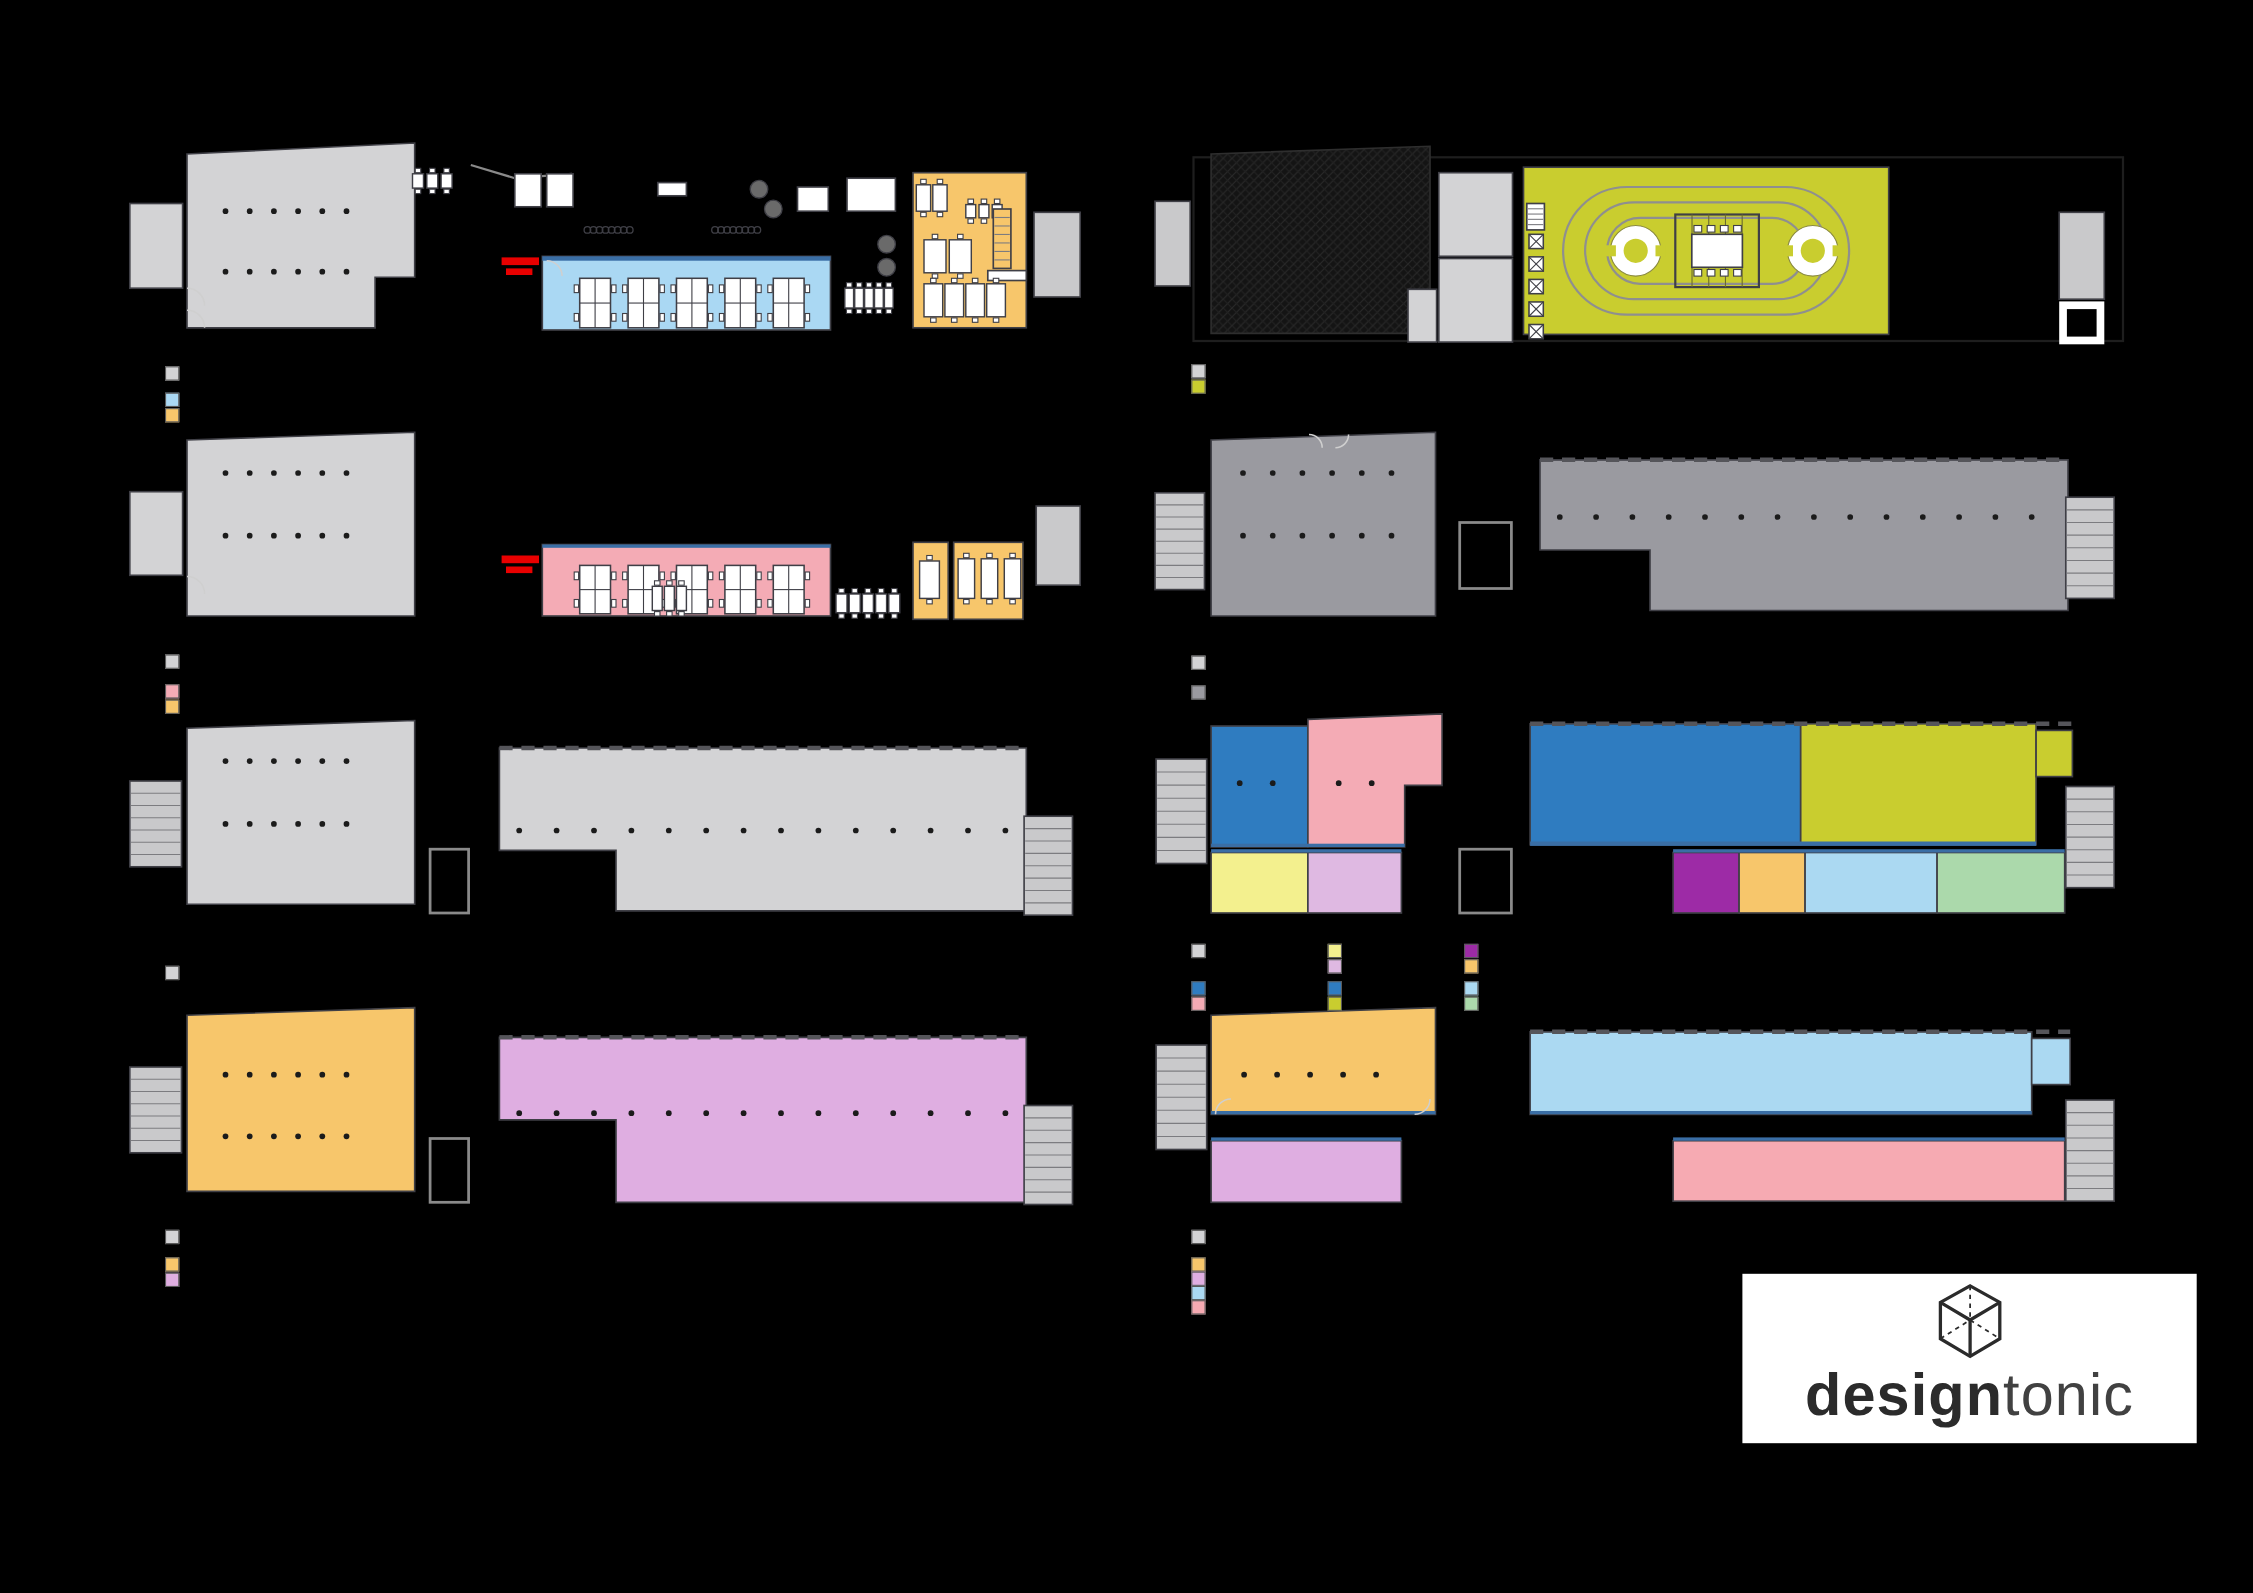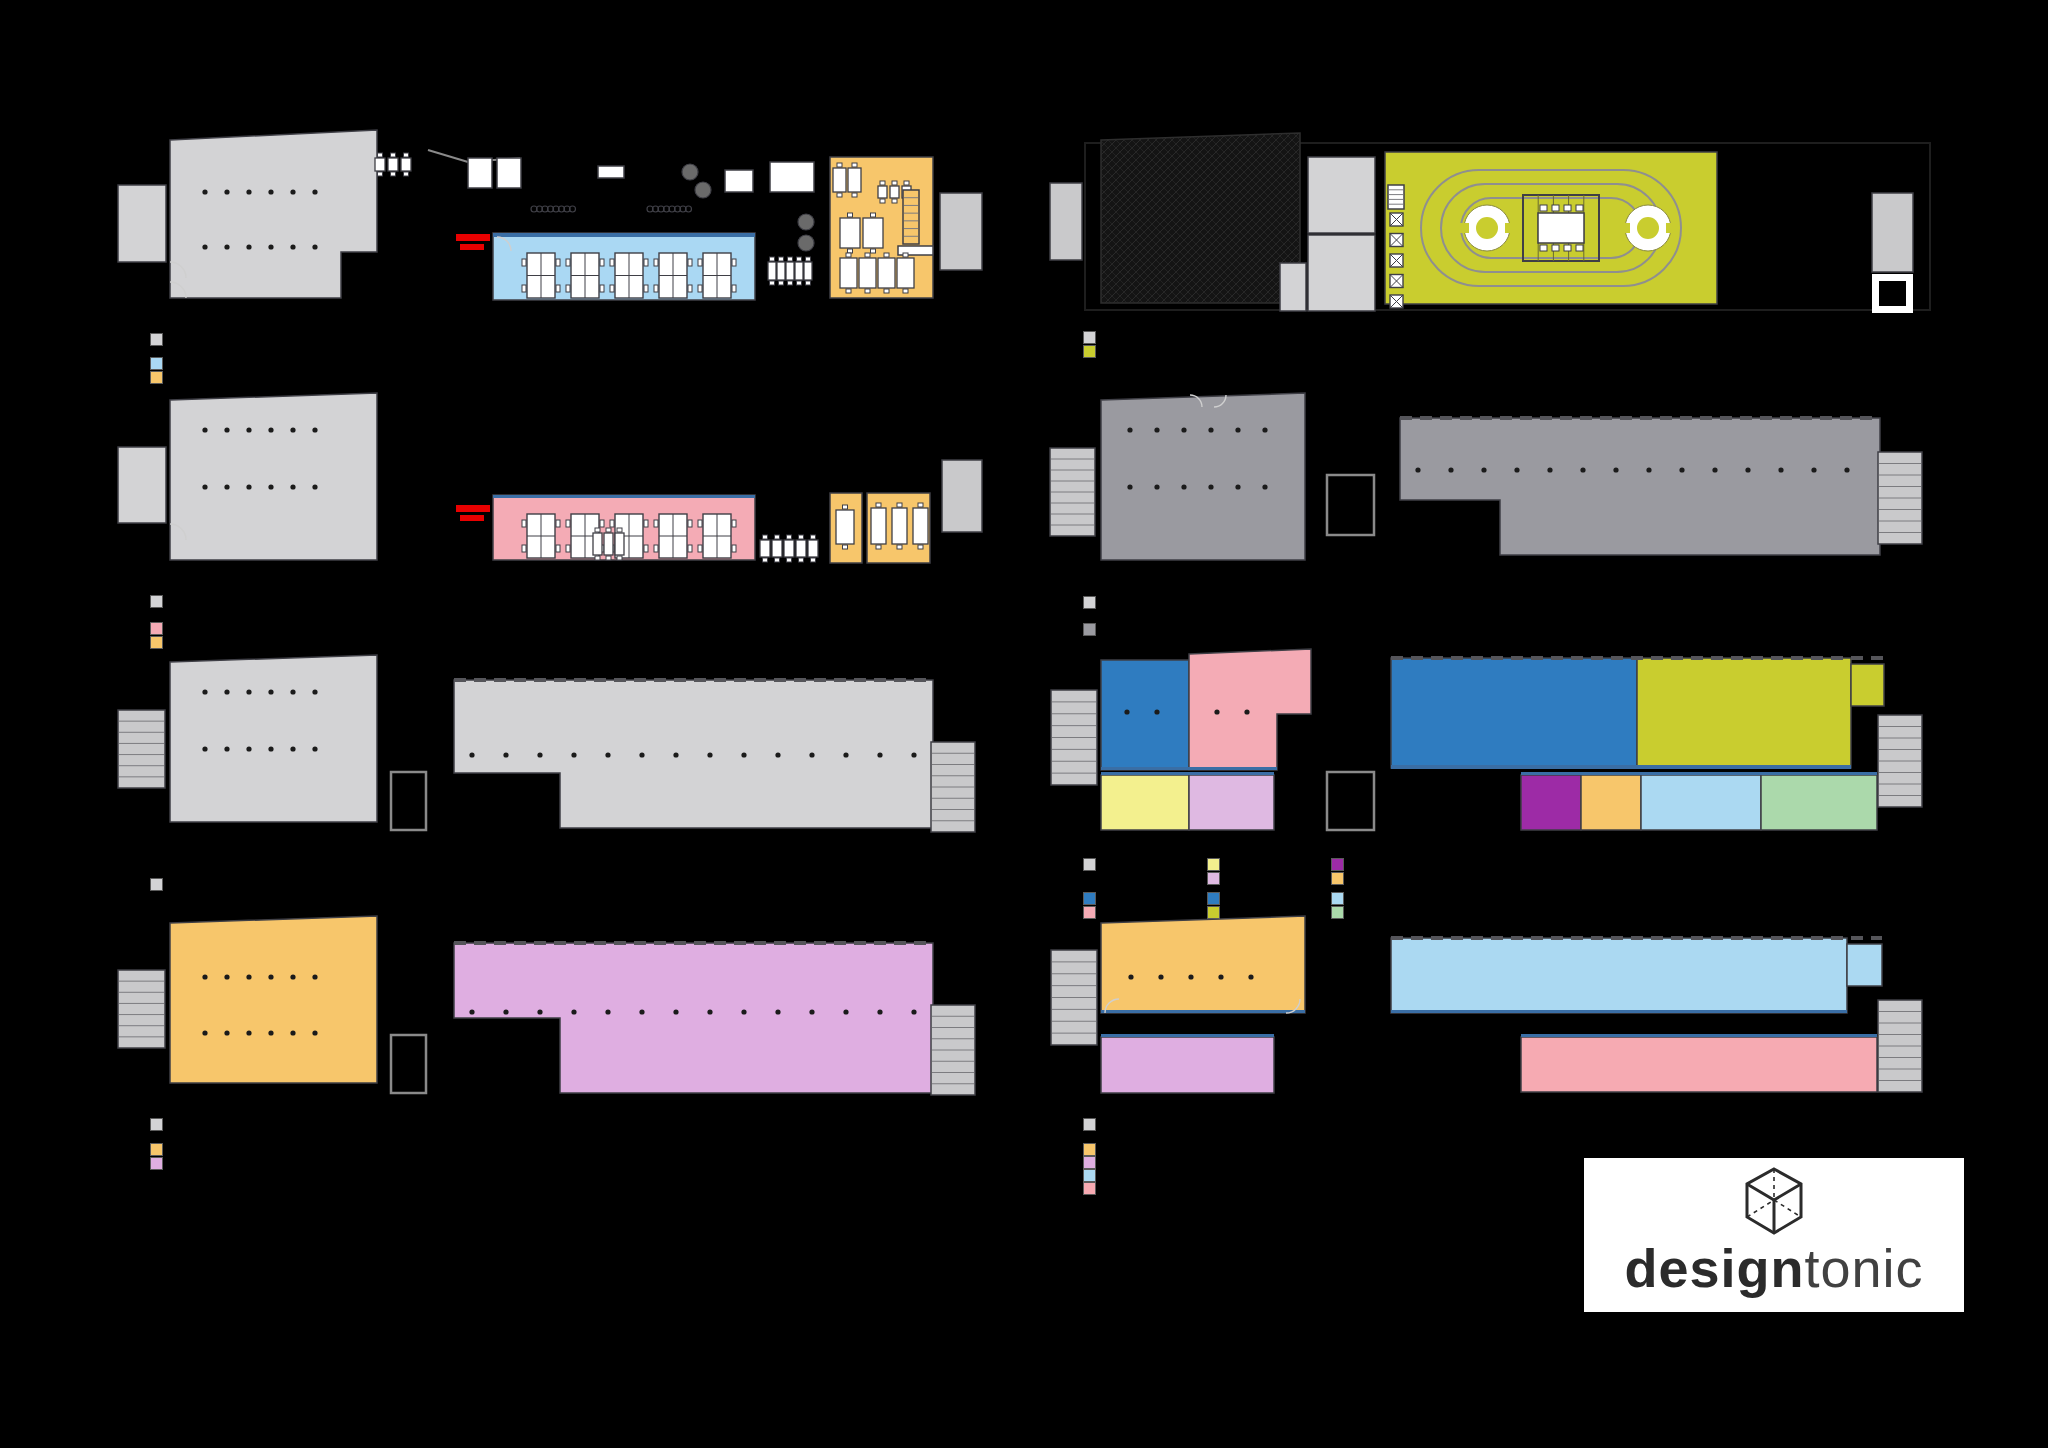--- a/index.html
+++ b/index.html
@@ -1,20 +1,20 @@
 <!DOCTYPE html>
 <html><head>
 <meta charset="utf-8">
 <style>
   html,body{margin:0;padding:0;background:#000;}
   #stage{position:relative;width:2048px;height:1448px;background:#000;overflow:hidden;
          font-family:"Liberation Sans", sans-serif;}
   #plans{position:absolute;left:0;top:0;}
   .legend-swatch{position:absolute;width:13px;height:13px;border:1px solid #5a5a5a;box-sizing:border-box;}
-  #logo-box{position:absolute;left:1584px;top:1158px;width:380px;height:154px;background:#fff;
+  #logo-box{position:absolute;left:1584px;top:1158px;width:413px;height:154px;background:#fff;
             display:flex;flex-direction:column;align-items:center;justify-content:flex-start;}
   #logo-cube{margin-top:7px;}
   #logo-text{font-size:54px;line-height:54px;margin-top:4px;letter-spacing:1px;}
   #logo-text .bold{font-weight:bold;color:#2b2b2b;}
   #logo-text .light{font-weight:normal;color:#414141;}
 </style>
 </head>
 <body>
 
 <div id="stage">

